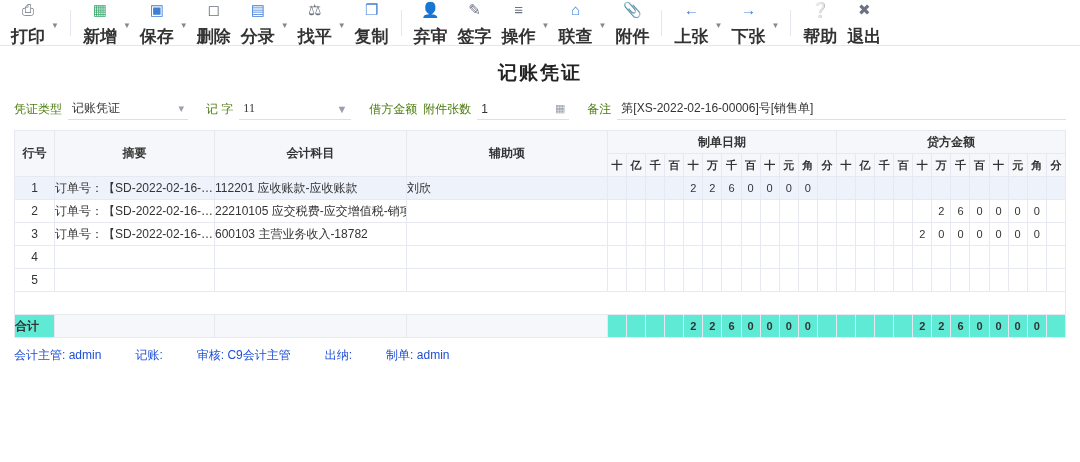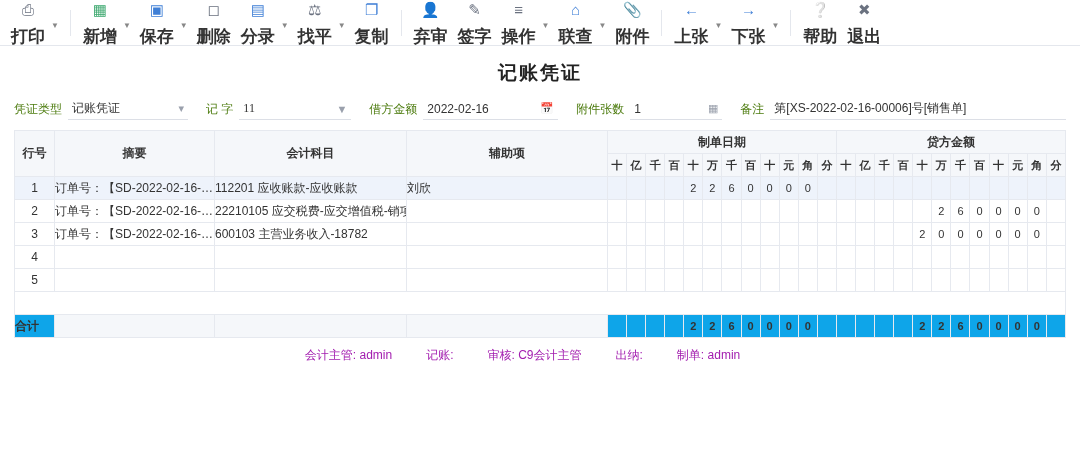--- a/index.html
+++ b/index.html
@@ -130,36 +130,35 @@
   .h-row { height: 22px; }
   tbody td { background: #fff; color: #333; }
   tr.row-sel td { background: #eef3fb; }
   .c-idx   { width: 40px;  text-align: center; margin-left: 36px; }
   .c-desc  { width: 160px; padding-left: 4px; white-space: nowrap; overflow: hidden; text-overflow: ellipsis; }
   .c-subj  { width: 192px; padding-left: 4px; white-space: nowrap; overflow: hidden; }
   .c-aux   { width: 201px; padding-left: 4px; white-space: nowrap; overflow: hidden; }
   .c-dig   { width: 20px;  text-align: center; font-size: 11px; }
   .dig-sep-red { border-left: 1px solid #e8675e !important; }
   tfoot td {
-    background: #0ea5e9;
+    background: #5eead4;
     font-weight: bold;
     text-align: center;
   }
   tfoot td.c-desc, tfoot td.c-subj, tfoot td.c-aux { background:#f5f7fa; }
   .total-label { text-align: left; padding-left: 6px; }
   .spacer-row td { height: 76px; border-left: 1px solid #e6e9ef; border-right: 1px solid #e6e9ef; border-top: none; border-bottom: 1px solid #e6e9ef; background:#fff;}
 
   
   .footer {
     display: flex;
     align-items: center;
     padding: 9px 15px 0 14px;
     font-size: 12px;
-    color: #a21caf;
-    justify-content: center;
+    color: #1d4ed8;
   }
   .footer .f-item { margin-right: 34px; white-space: nowrap; }
 </style>
 </head>
 <body>
 
 <div class="toolbar">
   <div class="tb-item">
     <span class="tb-icon ic-gray">⎙</span>
     <span class="tb-label">打印</span>
@@ -263,24 +262,20 @@
     <span class="f-ico">▾</span>
   </div>
 
   <span class="f-label">记 字</span>
   <div class="f-field w-jz">
     <span class="val">11</span>
     <span class="f-ico ic-orange">▼</span>
   </div>
 
   <span class="f-label">借方金额</span>
-  <div class="f-field w-date">
-    <span class="val">2022-02-16</span>
-    <span class="f-ico">📅</span>
-  </div>
 
   <span class="f-label">附件张数</span>
   <div class="f-field w-att">
     <span class="val">1</span>
     <span class="f-ico">▦</span>
   </div>
 
   <span class="f-label">备注</span>
   <div class="f-field w-memo">
     <span class="val">第[XS-2022-02-16-00006]号[销售单]</span>

